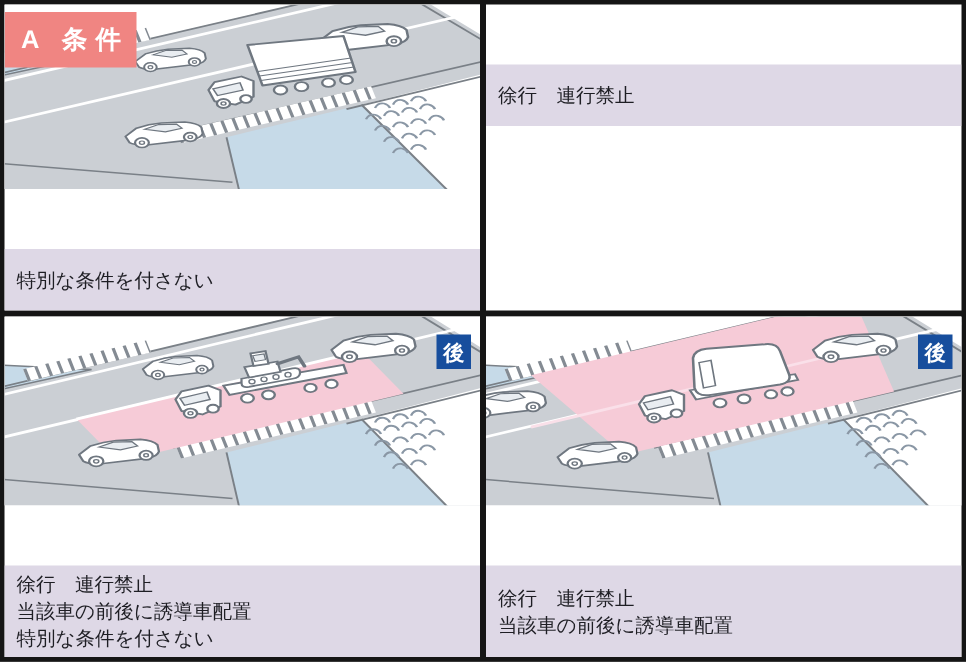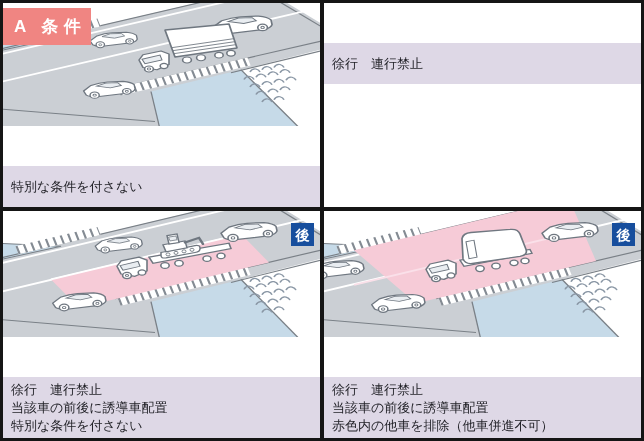--- a/index.html
+++ b/index.html
@@ -246,17 +246,16 @@
         <use href="#sym-car" transform="translate(213,8) scale(1.0)"></use>
         <use href="#sym-car" transform="translate(43,102) scale(0.95)"></use>
         <use href="#sym-bigboxtruck" transform="translate(98,24)"></use>
       </svg>
       <div class="pos-badge rear">後</div>
       <div class="pos-badge front" style="left:92px;">前</div>
     </div>
     <div class="caption caption--tall">
       <div class="cap-line">徐行　連行禁止</div>
       <div class="cap-line">当該車の前後に誘導車配置</div>
-      <div class="cap-line">赤色内の他車を排除（他車併進不可）</div>
     </div>
   </section>
 
 </div>
 
 </body></html>

